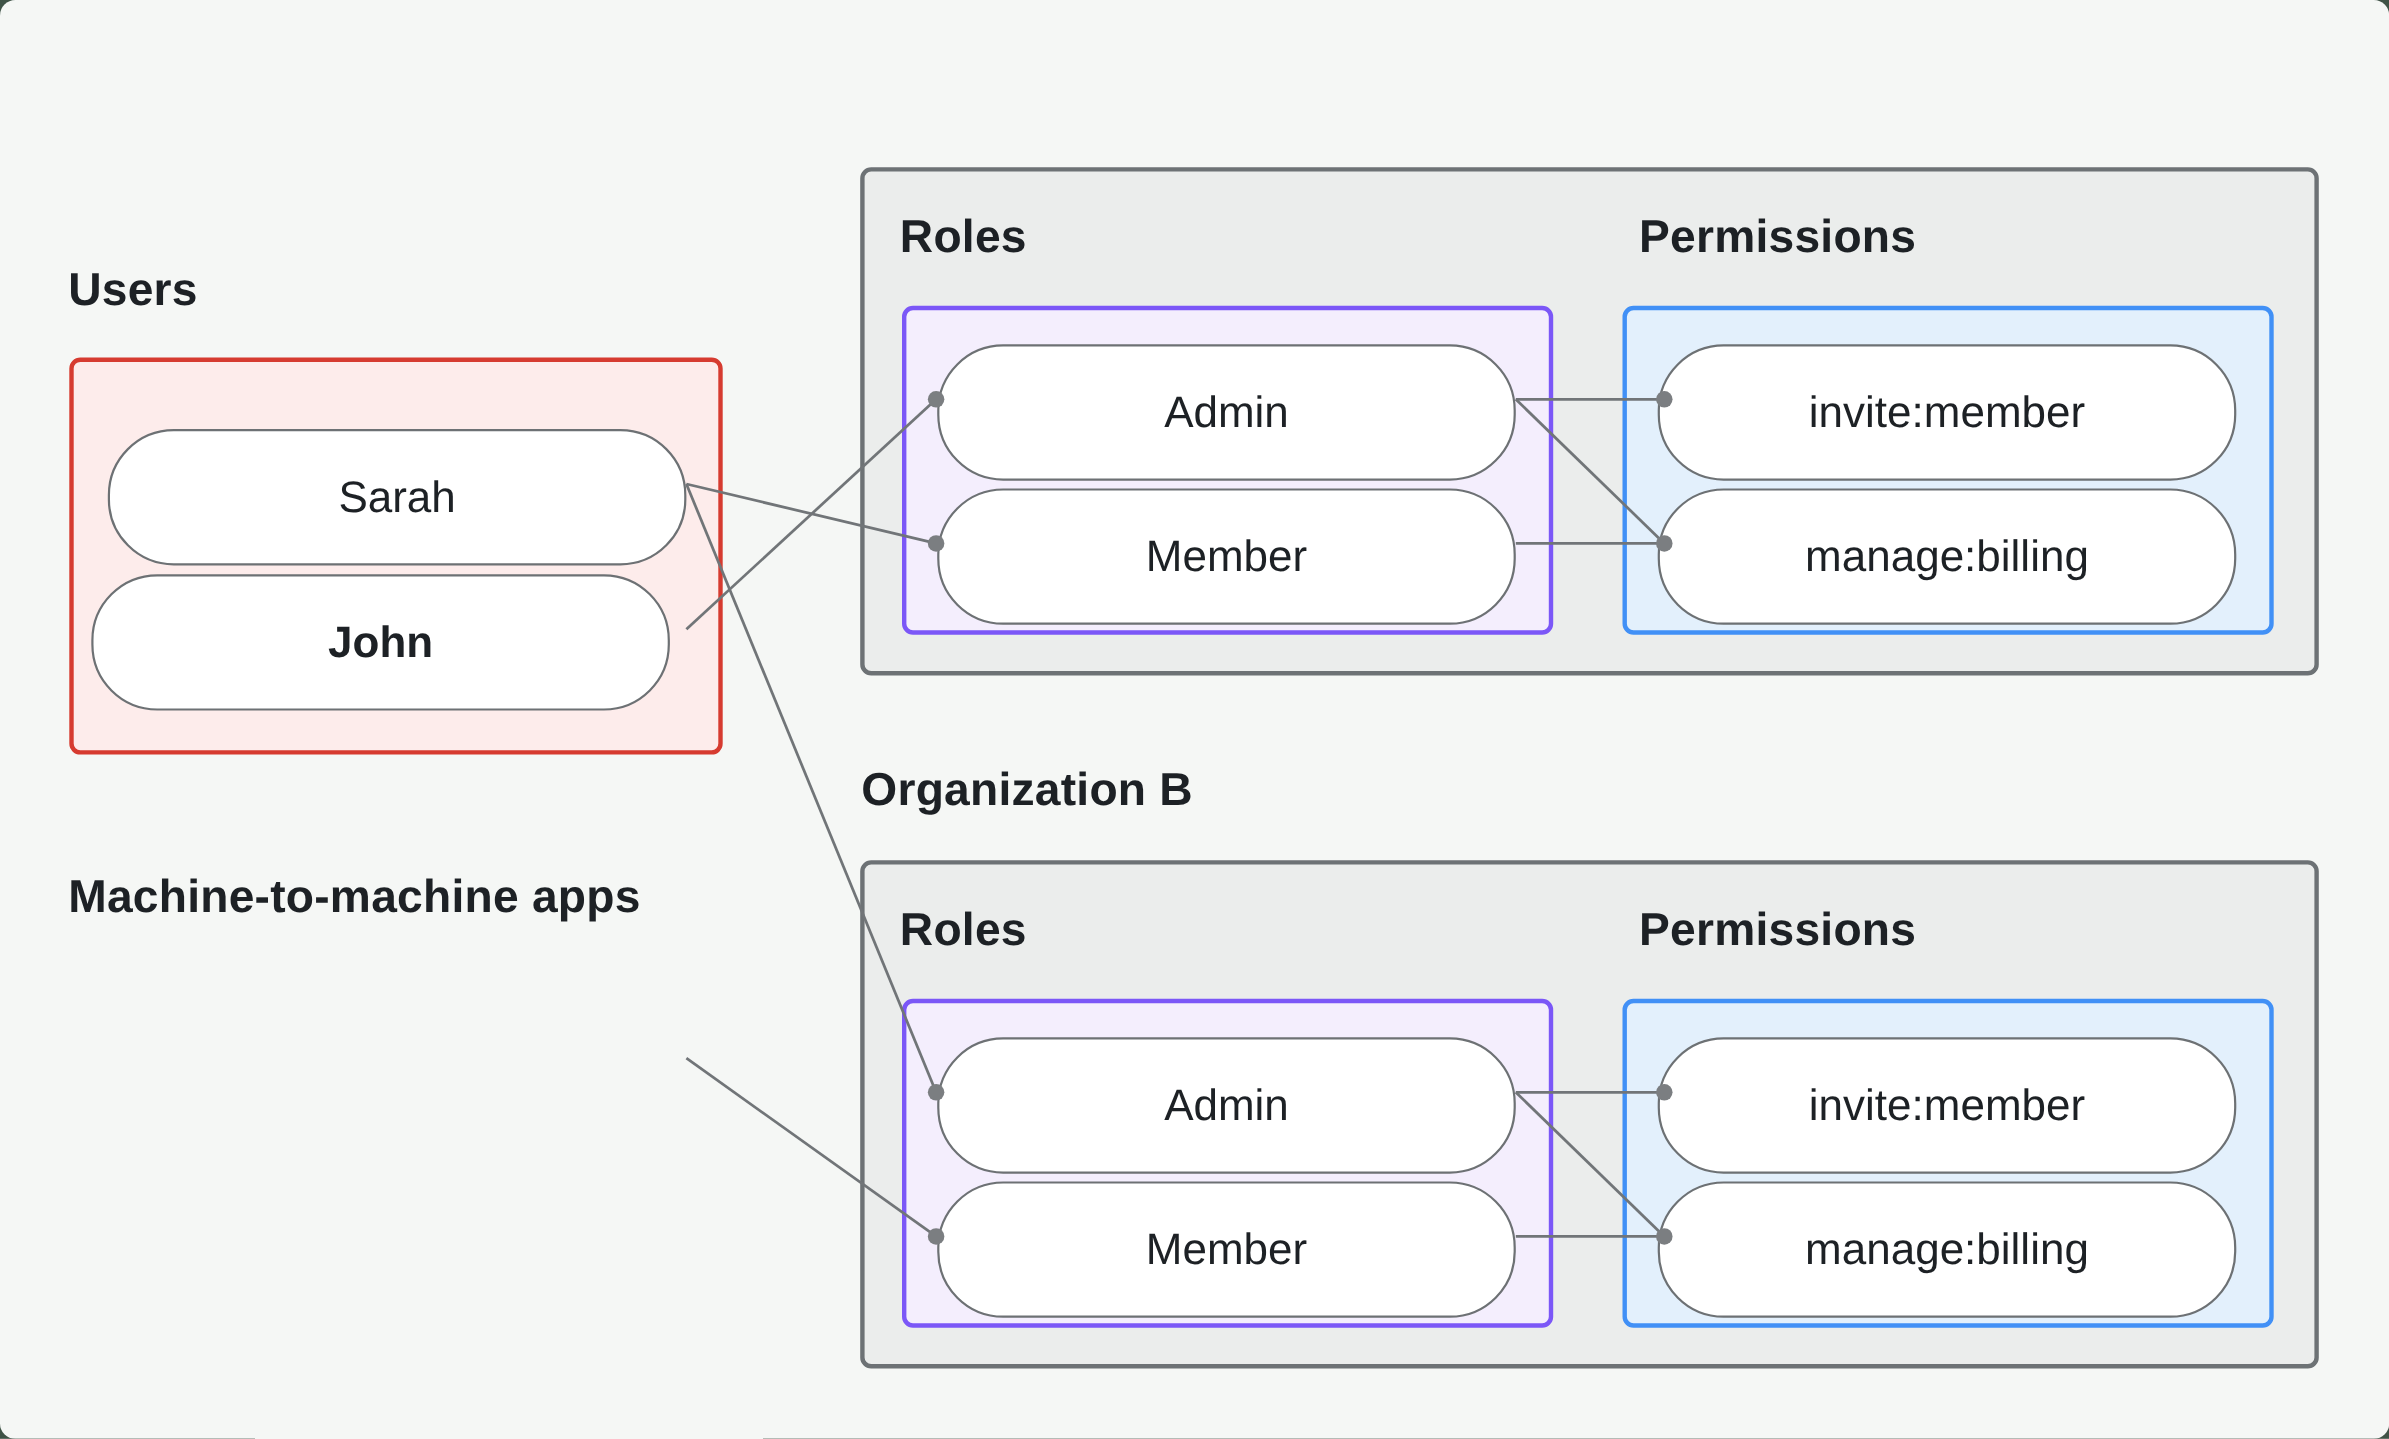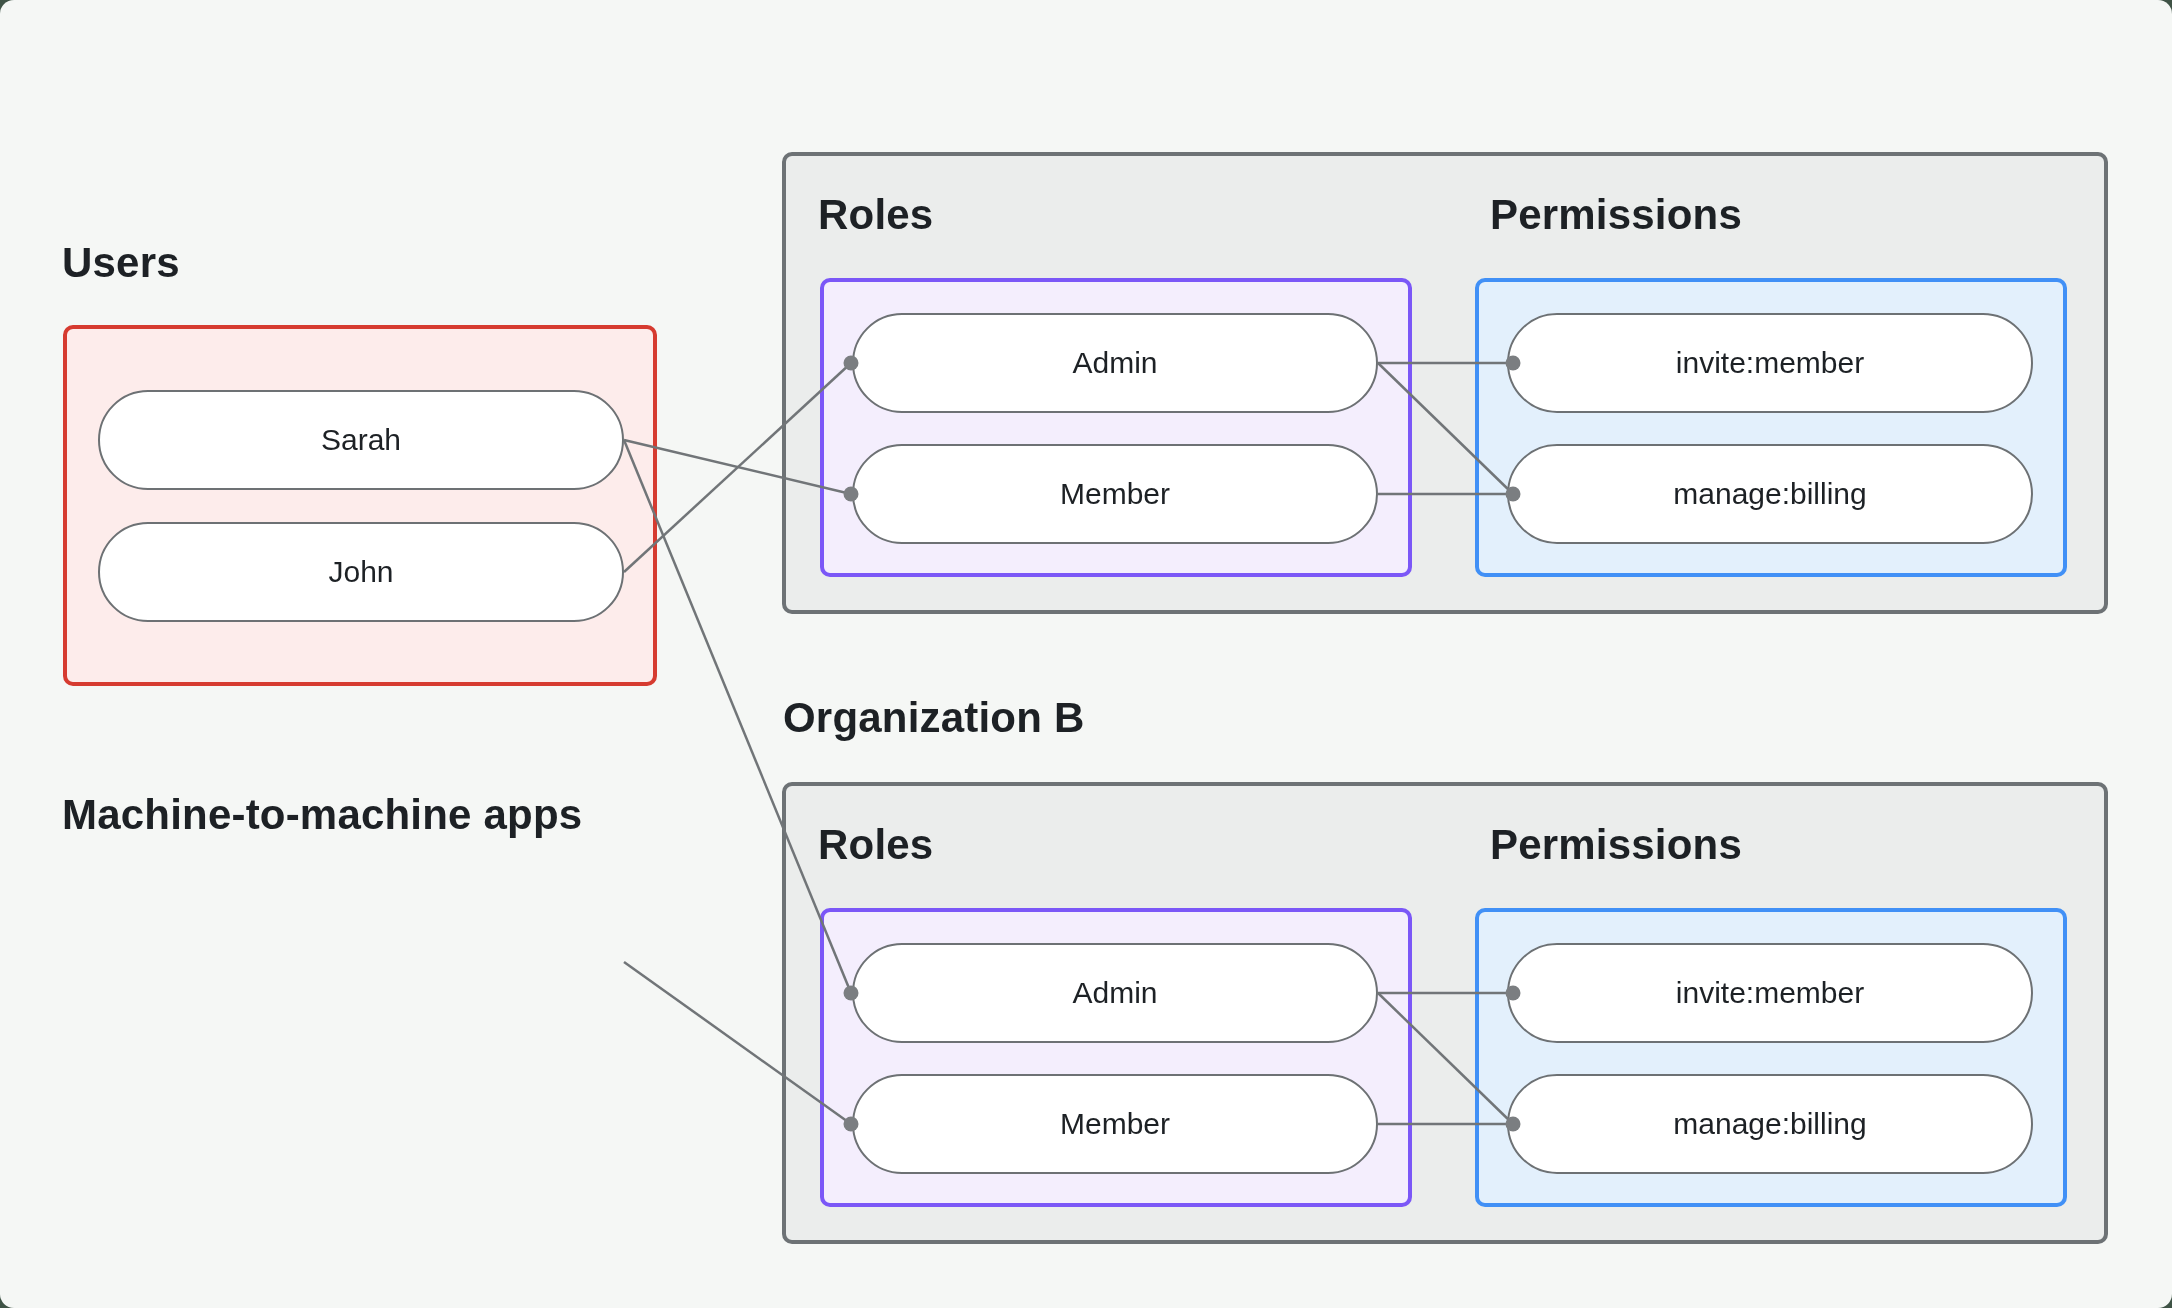--- a/index.html
+++ b/index.html
@@ -22,28 +22,28 @@
            border-radius:10px;}
   .users-box{left:63px;top:325px;width:594px;height:361px;
              background:var(--users_fill);border:4px solid var(--users_border);}
   .m2m-box{left:63px;top:877px;width:594px;height:171px;
            background:var(--m2m_fill);border:4px solid var(--m2m_border);}
   .org-a{left:782px;top:152px;width:1326px;height:462px;}
   .org-b{left:782px;top:782px;width:1326px;height:462px;}
   .sub-box{position:absolute;width:592px;height:299px;border-radius:10px;top:122px;}
   .roles-sub{left:34px;background:var(--roles_fill);border:4px solid var(--roles_border);}
   .perms-sub{left:689px;background:var(--permissions_fill);border:4px solid var(--permissions_border);}
-  .pill{position:absolute;width:526px;height:100px;background:var(--pill_fill);
+  .pill{position:absolute;width:526px;height:124px;background:var(--pill_fill);
         border:2.5px solid var(--pill_border);border-radius:60px;
         display:flex;align-items:center;justify-content:center;
-        font-size:30px;font-weight:400;color:var(--text);white-space:nowrap;}
+        font-size:40px;font-weight:400;color:var(--text);white-space:nowrap;}
   .pill-1{left:28px;top:31px;}
   .pill-2{left:28px;top:162px;}
   .users-box .pill-1{left:31px;top:61px;}
-  .users-box .pill-2{left:31px;top:193px;}
+  .users-box .pill-2{left:16px;top:193px;font-weight:bold;}
   .m2m-box .pill-1{left:31px;top:31px;}
   .roles-lab{left:32px;top:34px;}
   .perms-lab{left:704px;top:34px;}
   #users-label{left:62px;top:238px;}
   #m2m-label{left:62px;top:790px;}
   #org-a-label{left:783px;top:65px;}
   #org-b-label{left:783px;top:693px;}
   svg.edges{position:absolute;left:0;top:0;width:2172px;height:1308px;pointer-events:none;}
   svg.edges line{stroke:var(--edge);stroke-width:2.5px;}
   svg.edges circle{fill:var(--dot);}

